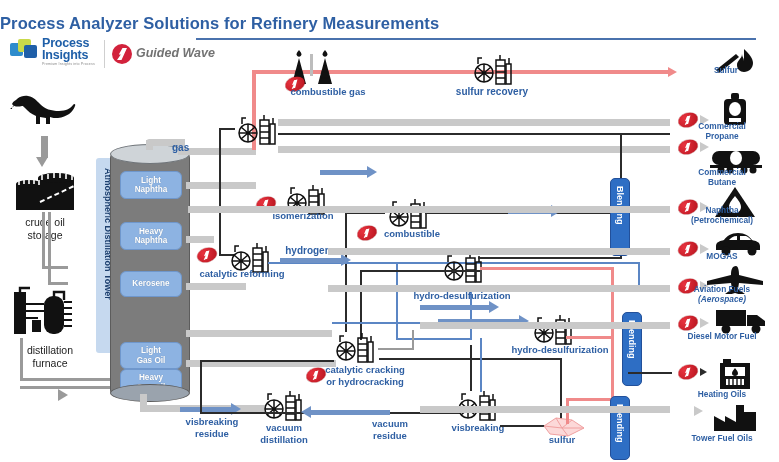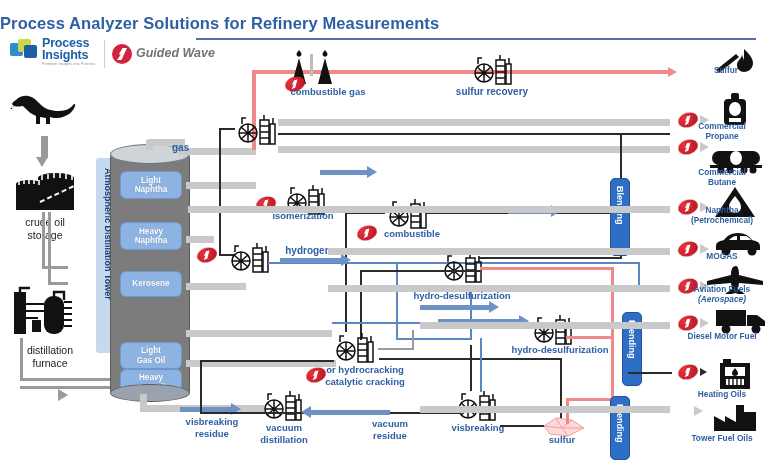--- a/index.html
+++ b/index.html
@@ -321,20 +321,21 @@
         <circle cx="16" cy="21" r="9"></circle>
         <path d="M7 21h18M16 12v18M9 15l14 12M23 15L9 27"></path>
         <rect x="28" y="8" width="9" height="24"></rect>
         <path d="M28 14h9M28 20h9M28 26h9"></path>
         <rect x="38" y="12" width="5" height="20"></rect>
         <path d="M10 12V6h4M32 8V3M41 12V6"></path>
       </g>
     </svg>
   </div>
   <div class="abs analyzer" style="left:197px;top:248px;"></div>
+  <div class="abs lbl" style="left:182px;top:268px;width:120px;font-size:9.5px;">catalytic reforming</div>
 
   <div class="abs pipe-blue" style="left:268px;top:262px;width:372px;height:1.6px;"></div>
   <div class="abs flowarr" style="left:280px;top:258px;width:62px;"></div>
   <div class="abs lbl" style="left:268px;top:245px;width:80px;font-size:10px;">hydrogen</div>
   <div class="abs pipe-blue" style="left:638px;top:262px;width:1.6px;height:24px;"></div>
 
   <div class="abs pipe-blue" style="left:396px;top:262px;width:1.6px;height:76px;"></div>
   <div class="abs pipe-blue" style="left:396px;top:338px;width:76px;height:1.6px;"></div>
   <div class="abs pipe-blue" style="left:470px;top:290px;width:1.6px;height:48px;"></div>
   <div class="abs pipe-blue" style="left:470px;top:290px;width:82px;height:1.6px;"></div>
@@ -381,22 +382,22 @@
         <path d="M7 21h18M16 12v18M9 15l14 12M23 15L9 27"></path>
         <rect x="28" y="8" width="9" height="24"></rect>
         <path d="M28 14h9M28 20h9M28 26h9"></path>
         <rect x="38" y="12" width="5" height="20"></rect>
         <path d="M10 12V6h4M32 8V3M41 12V6"></path>
       </g>
     </svg>
   </div>
   <div class="abs analyzer" style="left:306px;top:368px;"></div>
   <div class="abs lbl" style="left:300px;top:364px;width:130px;font-size:9.5px;">
+    <div>catalytic cracking</div>
     <div>or hydrocracking</div>
-    <div>catalytic cracking</div>
   </div>
   <div class="abs pipe-black" style="left:379px;top:358px;width:182px;height:1.6px;"></div>
   <div class="abs pipe-black" style="left:315px;top:358px;width:1.6px;height:0px;"></div>
   <div class="abs pipe-dgray" style="left:378px;top:348px;width:36px;height:1.6px;"></div>
   <div class="abs pipe-dgray" style="left:412px;top:330px;width:1.6px;height:20px;"></div>
 
   <div class="abs unit" style="left:258px;top:388px;">
     <svg width="48" height="34" viewBox="0 0 48 34">
       <g fill="none" stroke="#111" stroke-width="1.5">
         <circle cx="16" cy="21" r="9"></circle>

